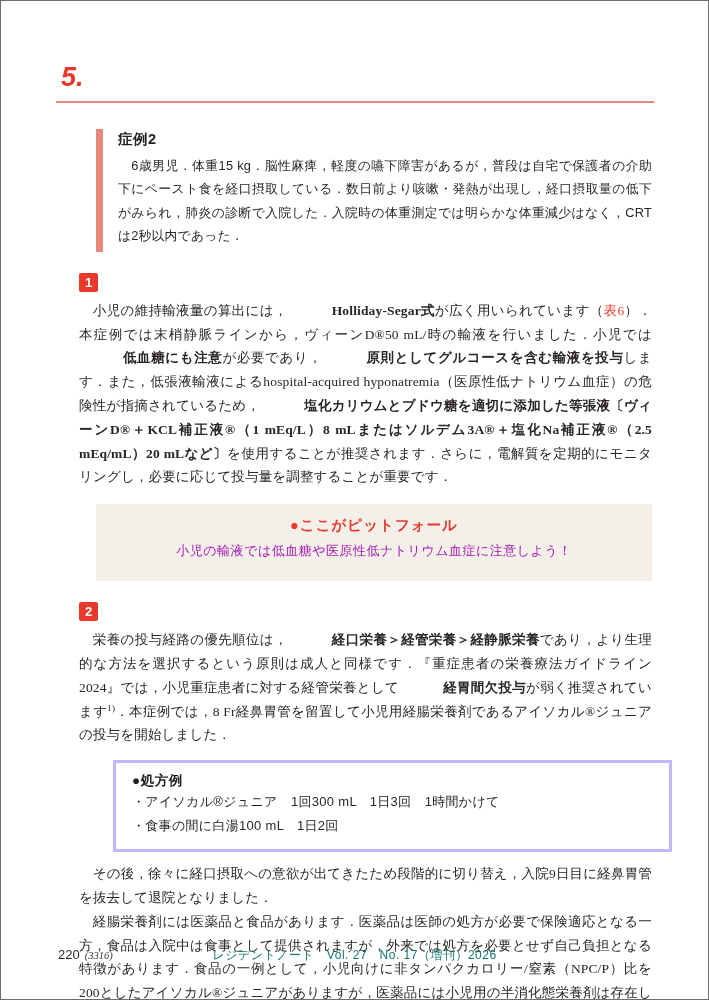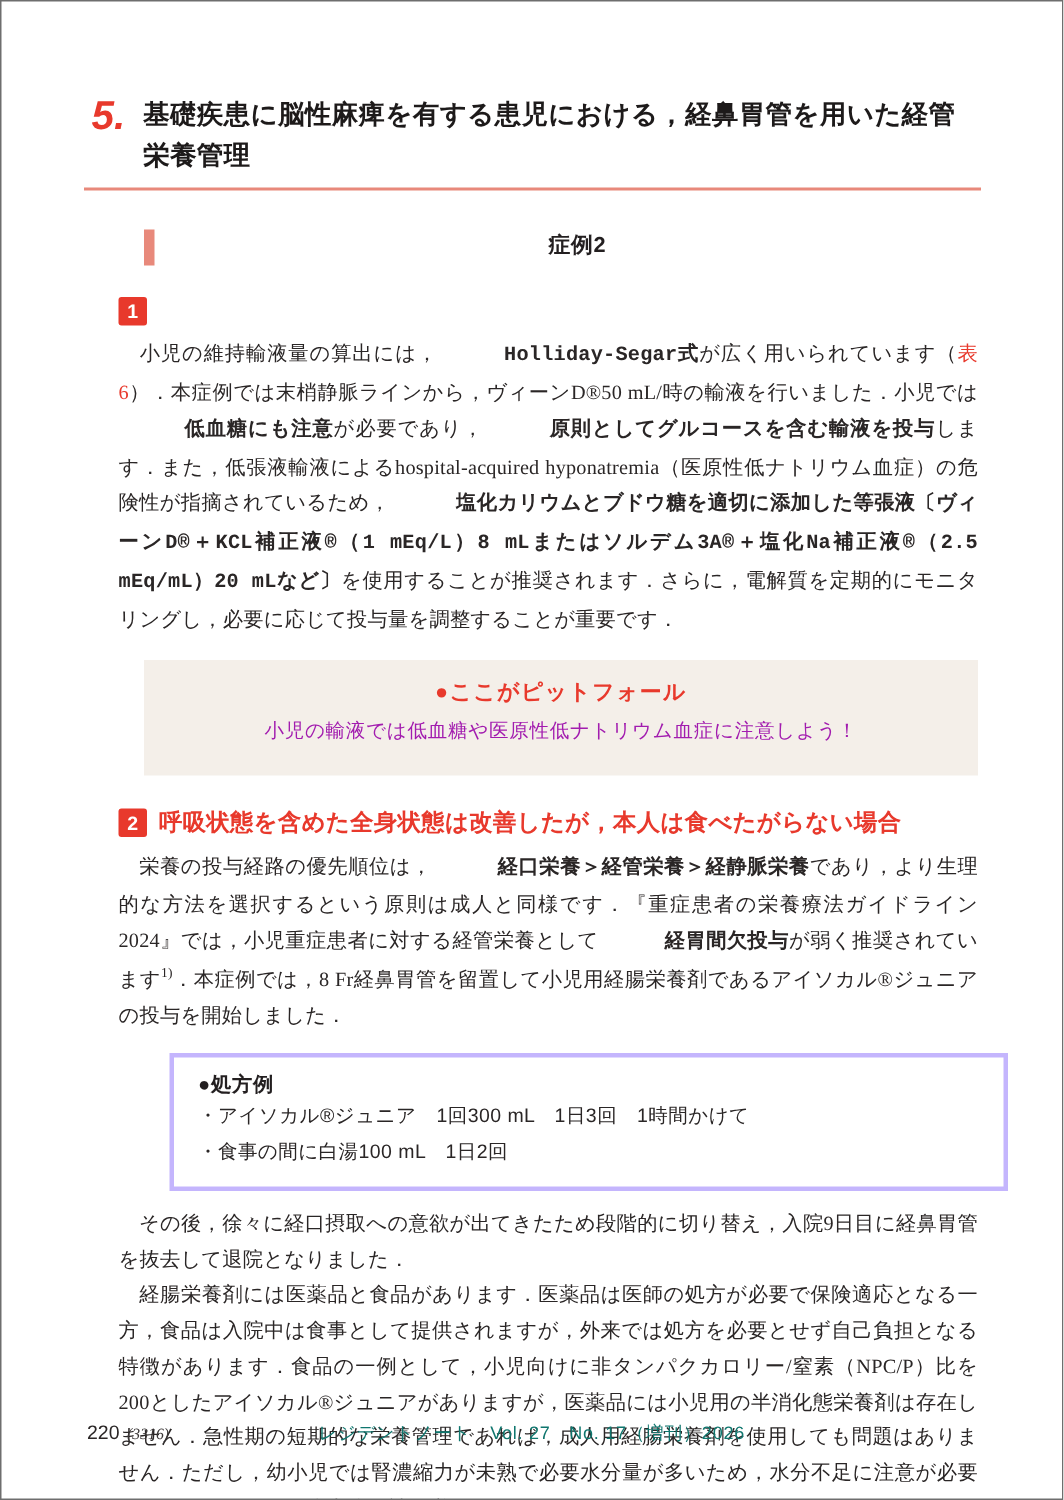--- a/index.html
+++ b/index.html
@@ -27,21 +27,21 @@
     color:#1d1a1a;
   }
   .title-rule { height:2px; background:var(--salmon); margin:8px 54px 0 55px; }
   
   .case-box {
     margin:26px 56px 0 95px;
     border-left:7px solid var(--salmon);
     padding:1px 0 4px 15px;
     font-family:"Liberation Sans", sans-serif;
   }
-  .case-title { font-weight:700; font-size:14.5px; letter-spacing:0.5px;text-align:center; }
+  .case-title { font-weight:700; font-size:14.5px; letter-spacing:0.5px; }
   .case-body { font-size:12.8px; line-height:1.84; margin-top:5px; text-align:justify; letter-spacing:0.2px; color:#2a2626; }
   
   .sec-head { display:flex; align-items:center; gap:8px; margin:21px 54px 7px 78px; }
   .sec-num {
     width:19px; height:19px; flex:0 0 auto;
     background:var(--red); color:#fff;
     font-family:"Liberation Sans", sans-serif; font-weight:700; font-size:13px;
     display:flex; align-items:center; justify-content:center;
     border-radius:2px;
   }
@@ -49,21 +49,21 @@
     color:var(--red);
     font-family:"Liberation Sans", sans-serif; font-weight:700; font-size:15.5px; letter-spacing:0.3px;
   }
   
   .para {
     margin:0 56px 0 78px;
     font-size:13.5px; line-height:23.8px;
     text-align:justify; letter-spacing:0.15px;
     color:#2a2626;
   }
-  .seg-b { font-family:Liberation Mono, monospace; font-weight:700;padding-left:44px; }
+  .seg-b { font-family:Liberation Serif, serif; font-weight:700;padding-left:44px; }
   .seg-r { color:var(--red); }
   .seg-sup { font-size:9px; vertical-align:super; line-height:0; }
   
   .pitfall {
     margin:15px 56px 0 95px;
     background:var(--beige);
     padding:12px 18px 21px;
     font-family:"Liberation Sans", sans-serif;
     text-align:center;
   }
@@ -84,41 +84,40 @@
   .footer-left .alt { font-family:"Liberation Serif", serif; font-style:italic; font-size:10.5px; margin-left:5px; color:#3a3636; }
   .footer-center { text-align:center; font-family:"Liberation Sans", sans-serif; font-size:12px; color:#0f766e; letter-spacing:0.5px; }
 </style>
 </head>
 <body>
 
 <div class="page" style="--red: #e8392c; --salmon: #e8897b; --beige: #f4efe9;">
 
   <div class="title-row">
     <div class="title-num">5.</div>
-    <div class="title-text">基礎疾患に脳性麻痺を有する患児における，経鼻胃管を用いた経管栄養管理</div>
   </div>
   <div class="title-rule"></div>
 
   <div class="case-box">
     <div class="case-title">症例2</div>
+    <div class="case-body">　6歳男児．体重15 kg．脳性麻痺，軽度の嚥下障害があるが，普段は自宅で保護者の介助下にペースト食を経口摂取している．数日前より咳嗽・発熱が出現し，経口摂取量の低下がみられ，肺炎の診断で入院した．入院時の体重測定では明らかな体重減少はなく，CRTは2秒以内であった．</div>
   </div>
 
   <div class="sec-head">
     <div class="sec-num">1</div>
   </div>
   <div class="para"><span>　小児の維持輸液量の算出には，</span><span class="seg-b">Holliday-Segar式</span><span>が広く用いられています（</span><span class="seg-r">表6</span><span>）．本症例では末梢静脈ラインから，ヴィーンD®50 mL/時の輸液を行いました．小児では</span><span class="seg-b">低血糖にも注意</span><span>が必要であり，</span><span class="seg-b">原則としてグルコースを含む輸液を投与</span><span>します．また，低張液輸液によるhospital-acquired hyponatremia（医原性低ナトリウム血症）の危険性が指摘されているため，</span><span class="seg-b">塩化カリウムとブドウ糖を適切に添加した等張液〔ヴィーンD®＋KCL補正液®（1 mEq/L）8 mLまたはソルデム3A®＋塩化Na補正液®（2.5 mEq/mL）20 mLなど〕</span><span>を使用することが推奨されます．さらに，電解質を定期的にモニタリングし，必要に応じて投与量を調整することが重要です．</span></div>
 
   <div class="pitfall">
     <div class="pitfall-title">●ここがピットフォール</div>
     <div class="pitfall-body">小児の輸液では低血糖や医原性低ナトリウム血症に注意しよう！</div>
   </div>
 
   <div class="sec-head">
     <div class="sec-num">2</div>
-    <div class="sec-title">呼吸状態を含めた全身状態は改善したが，本人は食べたがらない場合</div>
   </div>
   <div class="para"><span>　栄養の投与経路の優先順位は，</span><span class="seg-b">経口栄養＞経管栄養＞経静脈栄養</span><span>であり，より生理的な方法を選択するという原則は成人と同様です．『重症患者の栄養療法ガイドライン2024』では，小児重症患者に対する経管栄養として</span><span class="seg-b">経胃間欠投与</span><span>が弱く推奨されています</span><span class="seg-sup">1)</span><span>．本症例では，8 Fr経鼻胃管を留置して小児用経腸栄養剤であるアイソカル®ジュニアの投与を開始しました．</span></div>
 
   <div class="rx-box">
     <div class="rx-title">●処方例</div>
     <div class="rx-item">・アイソカル®ジュニア　1回300 mL　1日3回　1時間かけて</div>
     <div class="rx-item">・食事の間に白湯100 mL　1日2回</div>
   </div>
 
   <div class="para" style="margin-top:10px;"><span>　その後，徐々に経口摂取への意欲が出てきたため段階的に切り替え，入院9日目に経鼻胃管を抜去して退院となりました．</span></div>

